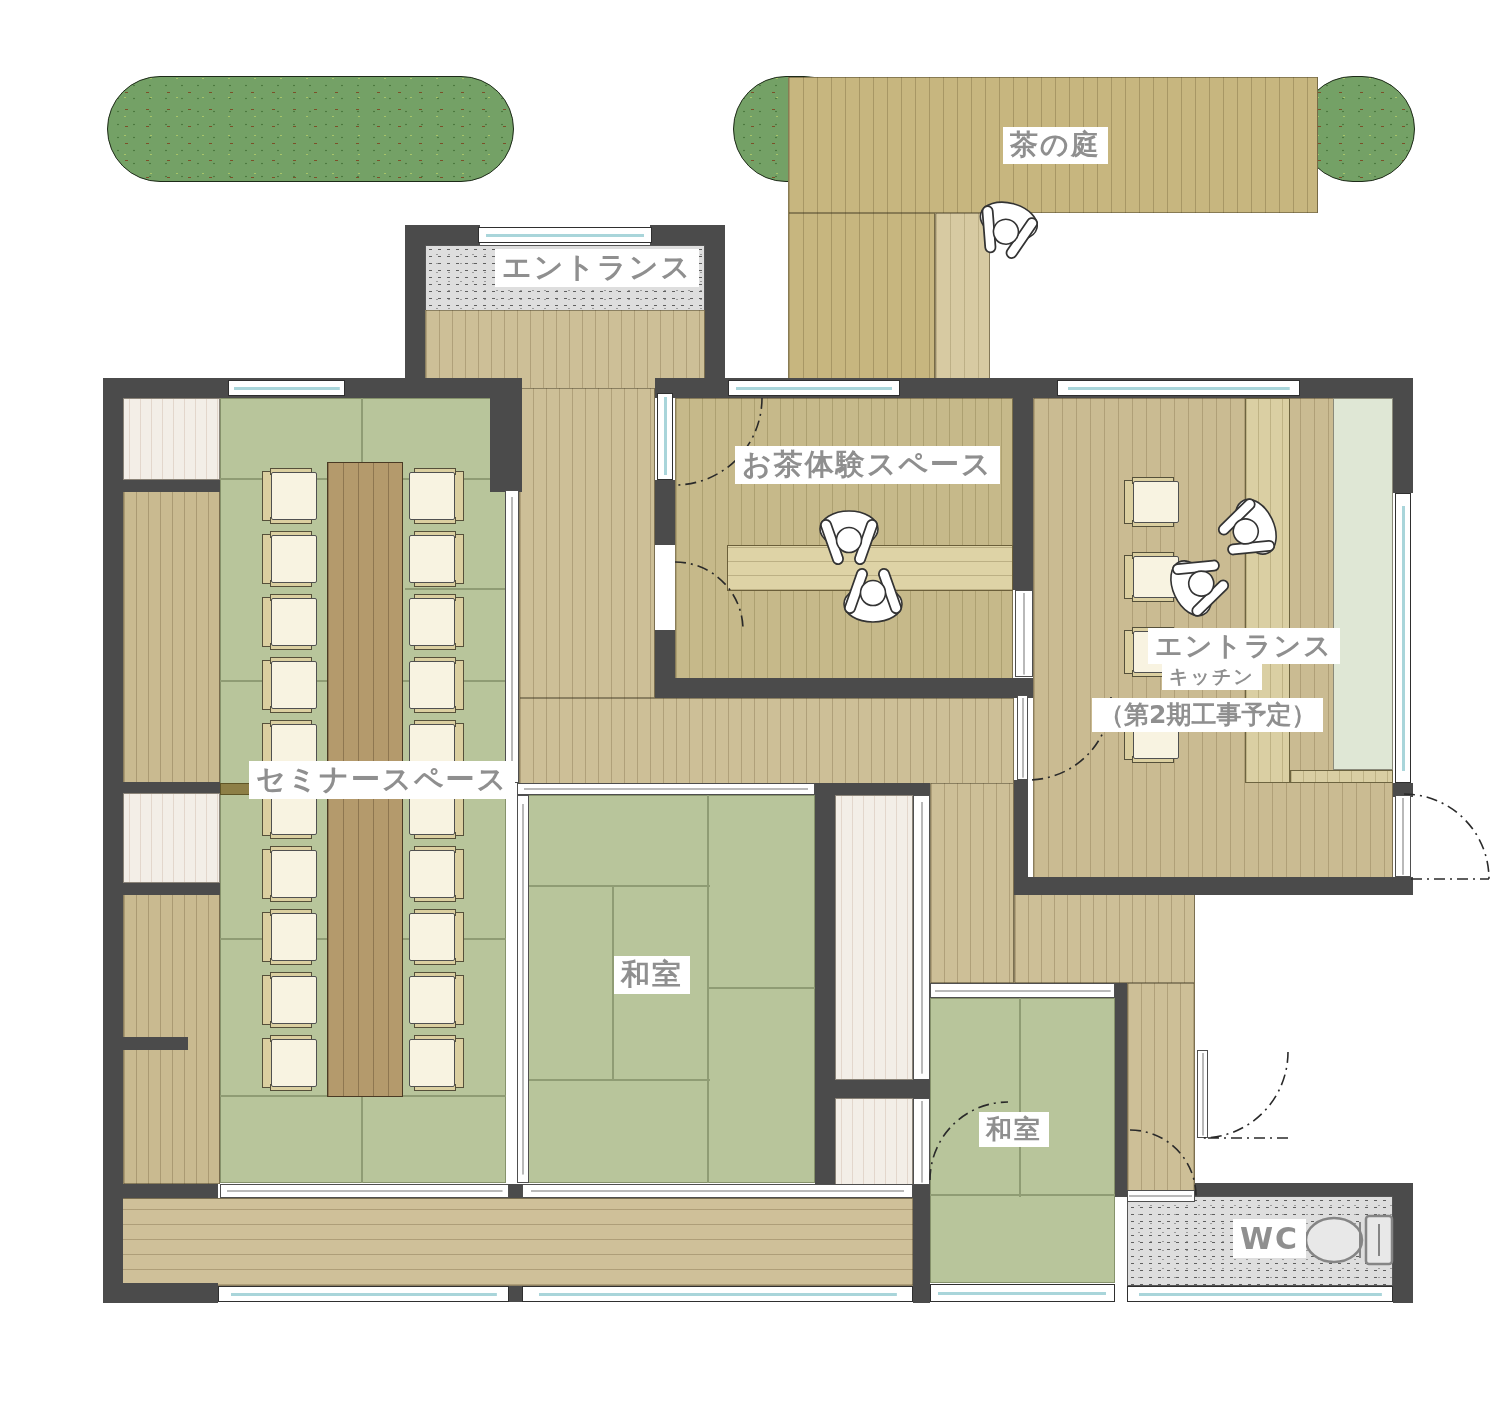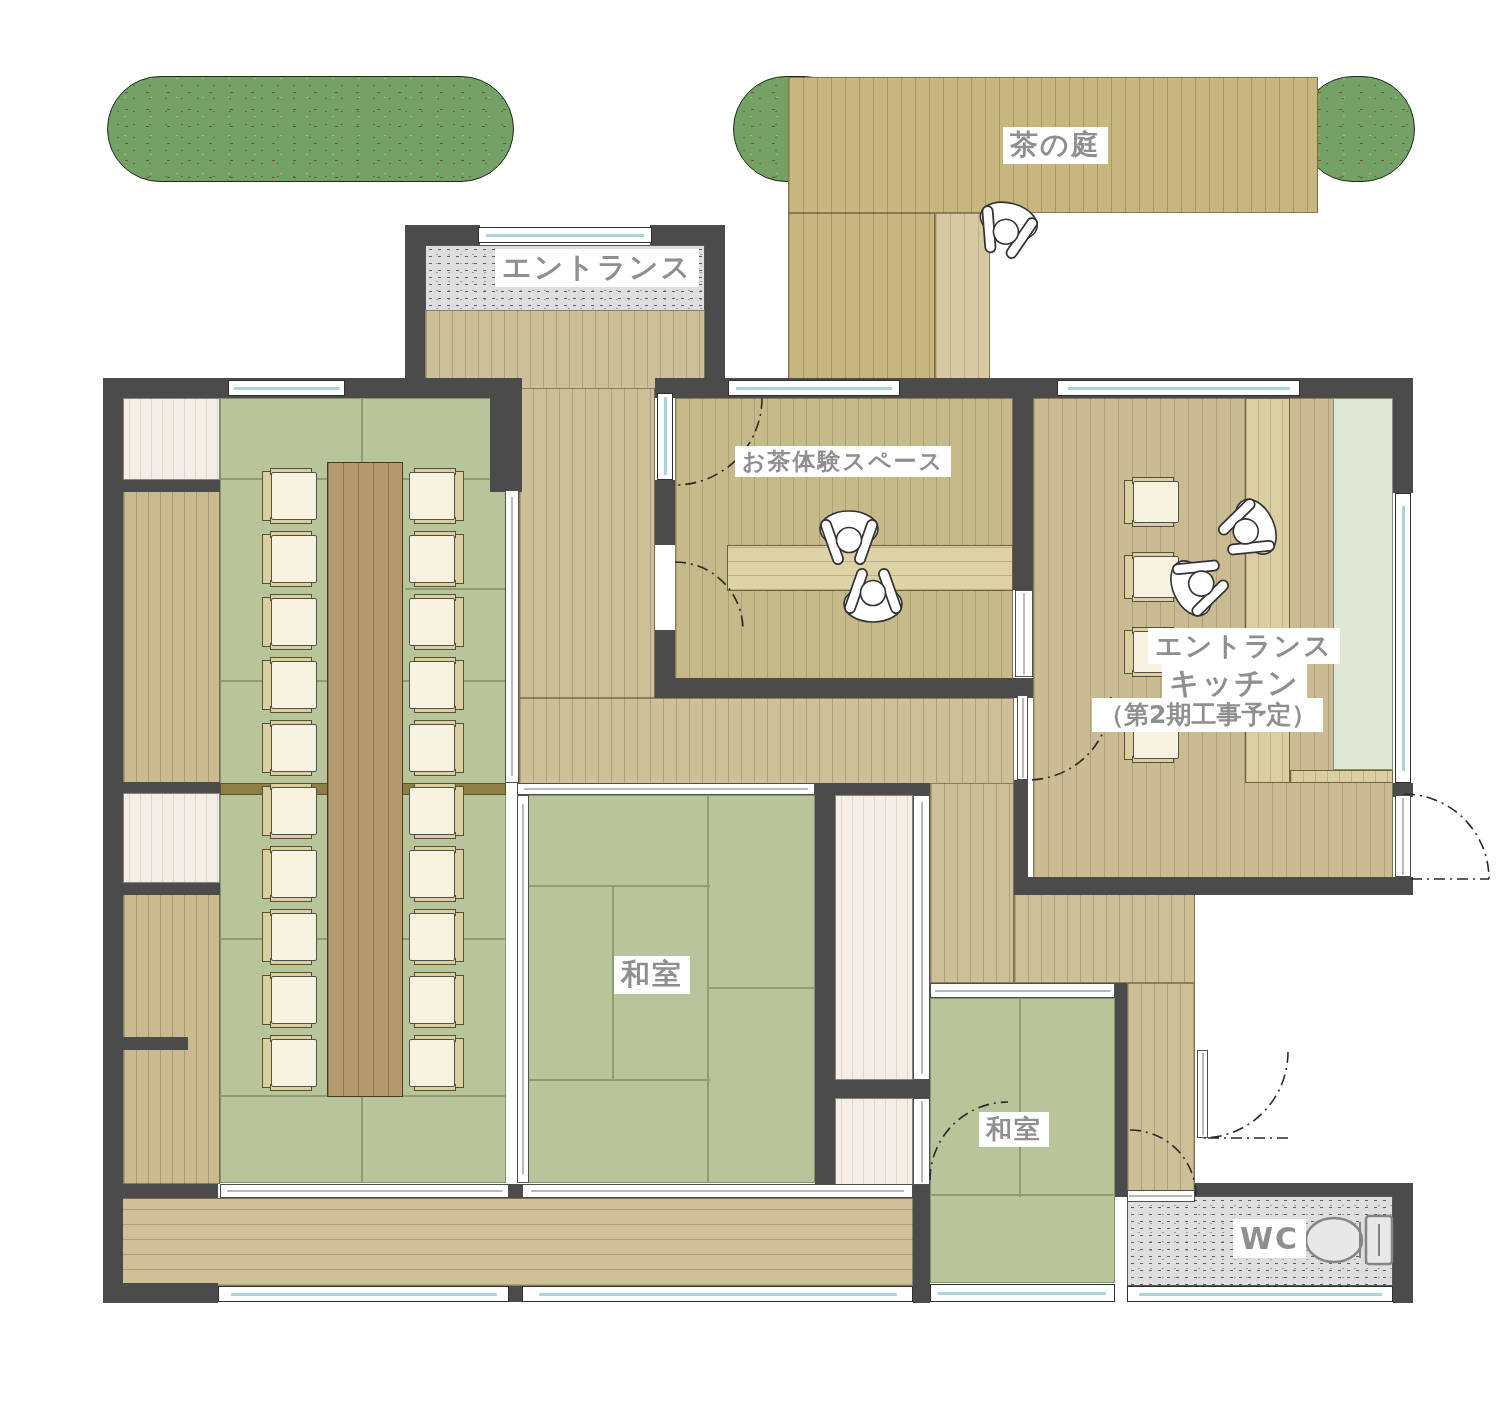--- a/index.html
+++ b/index.html
@@ -314,24 +314,25 @@
       <div class="track h" style="left: 930px; top: 983px; width: 185px; height: 15px;"></div>
       <div class="track v" style="left: 1015px; top: 590px; width: 18px; height: 87px;"></div>
       <div class="track h" style="left: 1127px; top: 1190px; width: 68px; height: 12px;"></div>
       <div class="track v" style="left: 1197px; top: 1050px; width: 11px; height: 88px;"></div>
       <div class="track v" style="left: 1395px; top: 795px; width: 16px; height: 82px;"></div>
       <div class="track v" style="left: 1017px; top: 695px; width: 11px; height: 85px;"></div>
     </div>
 
   <div class="lbl" style="left:1003px;top:127px;font-size:28px;">茶の庭</div>
   <div class="lbl" style="left:495px;top:249px;font-size:29px;">エントランス</div>
-  <div class="lbl" style="left:735px;top:446px;font-size:23px;">お茶体験スペース</div>
+  <div class="lbl" style="left:735px;top:446px;font-size:29px;">お茶体験スペース</div>
   <div class="lbl" style="left:1148px;top:628px;font-size:27px;">エントランス</div>
-  <div class="lbl" style="left:1162px;top:663px;font-size:30px;">キッチン</div>
+  <div class="lbl" style="left:1162px;top:663px;font-size:19px;">キッチン</div>
   <div class="lbl" style="left:1092px;top:698px;font-size:25px;letter-spacing:0;">（第2期工事予定）</div>
+  <div class="lbl" style="left:249px;top:761px;font-size:29px;">セミナースペース</div>
   <div class="lbl" style="left:614px;top:956px;font-size:29px;">和室</div>
   <div class="lbl" style="left:979px;top:1112px;font-size:26px;">和室</div>
   <div class="lbl" style="left:1233px;top:1219px;font-size:30px;">WC</div>
 
   <svg id="overlay" width="1510" height="1404" viewBox="0 0 1510 1404">
     <defs>
       <g id="person">
         <ellipse cx="0" cy="3" rx="29" ry="18" fill="#fff" stroke="#333" stroke-width="1.6"></ellipse>
         <line x1="-23" y1="7" x2="-11" y2="-27" stroke="#333" stroke-width="12" stroke-linecap="round"></line>
         <line x1="23" y1="7" x2="11" y2="-27" stroke="#333" stroke-width="12" stroke-linecap="round"></line>

